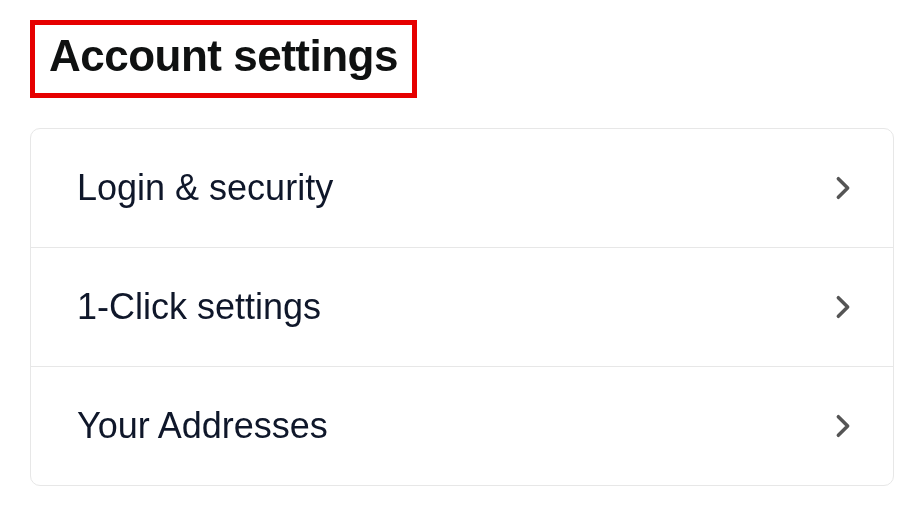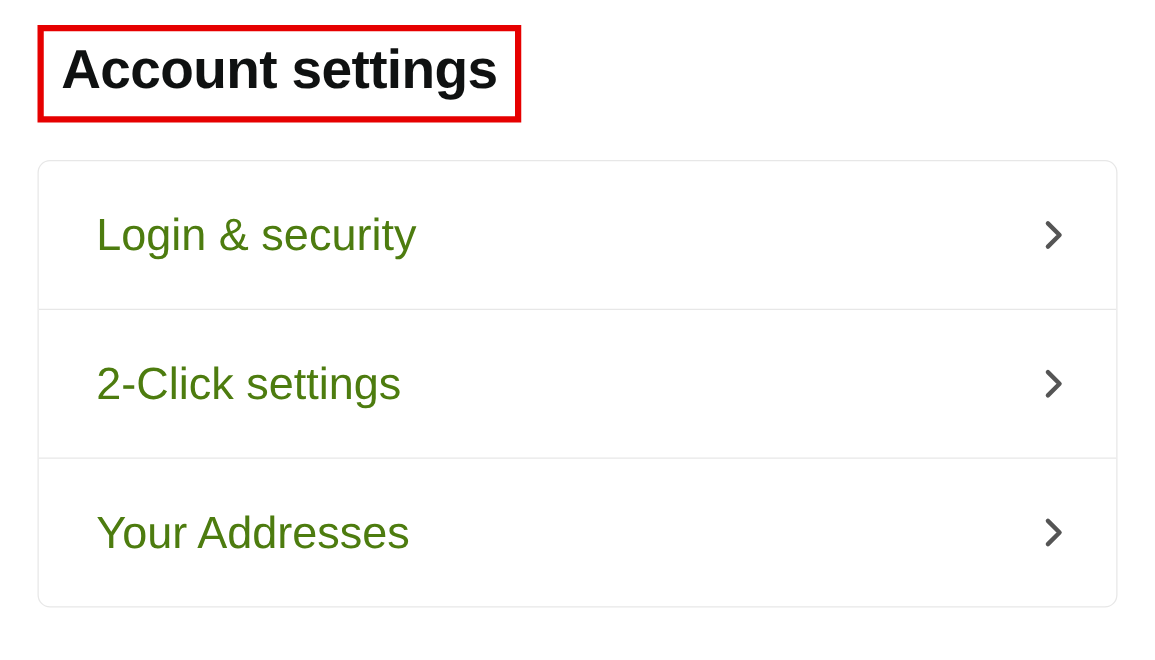--- a/index.html
+++ b/index.html
@@ -38,21 +38,21 @@
       padding: 38px 36px 38px 46px;
       border-bottom: 1px solid #e7e7e7;
       cursor: pointer;
     }
     .list-item:last-child {
       border-bottom: none;
     }
     .list-item-label {
       font-size: 36px;
       font-weight: 400;
-      color: #4d7c0f;
+      color: #0f172a;
     }
     .chevron {
       width: 28px;
       height: 28px;
       flex-shrink: 0;
     }
     .chevron svg {
       width: 100%;
       height: 100%;
     }
@@ -71,21 +71,21 @@
   <div class="list-item">
     <span class="list-item-label">Login &amp; security</span>
     <span class="chevron">
       <svg viewBox="0 0 24 24" fill="none" stroke="#555" stroke-width="3" stroke-linecap="round" stroke-linejoin="round">
         <polyline points="8 4 16 12 8 20"></polyline>
       </svg>
     </span>
   </div>
 
   <div class="list-item">
-    <span class="list-item-label">2-Click settings</span>
+    <span class="list-item-label">1-Click settings</span>
     <span class="chevron">
       <svg viewBox="0 0 24 24" fill="none" stroke="#555" stroke-width="3" stroke-linecap="round" stroke-linejoin="round">
         <polyline points="8 4 16 12 8 20"></polyline>
       </svg>
     </span>
   </div>
 
   <div class="list-item">
     <span class="list-item-label">Your Addresses</span>
     <span class="chevron">

